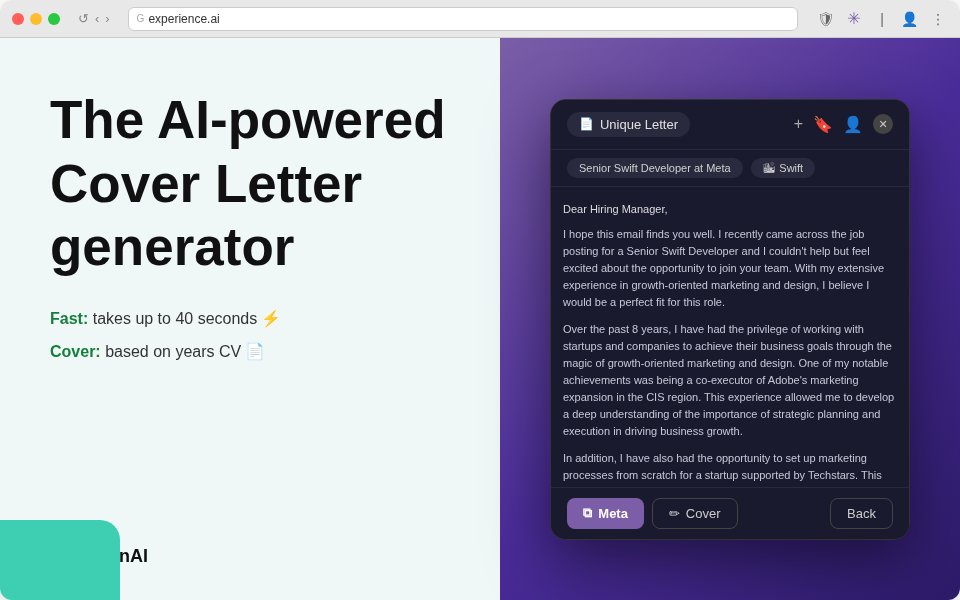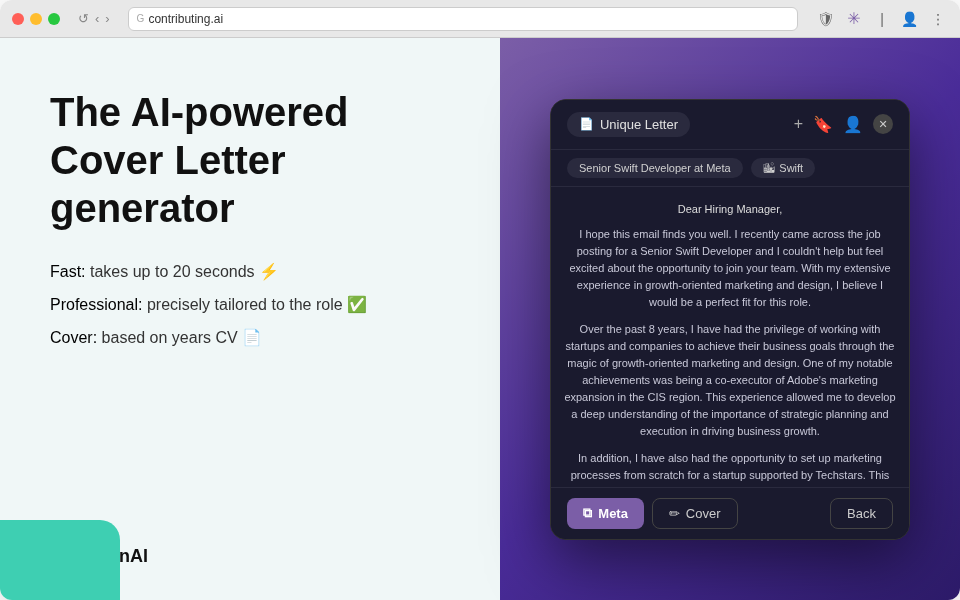--- a/index.html
+++ b/index.html
@@ -92,41 +92,41 @@
       height: 100%;
       background: #f0f7f7;
       display: flex;
       flex-direction: column;
       justify-content: space-between;
       padding: 50px 50px 30px 50px;
       position: relative;
     }
 
     .main-title {
-      font-size: 40px;
+      font-size: 53px;
       font-weight: 800;
       color: #111;
       line-height: 1.2;
       margin-bottom: 30px;
     }
 
     .features-list {
       display: flex;
       flex-direction: column;
       gap: 14px;
       margin-bottom: 30px;
     }
 
     .feature-item {
       font-size: 16px;
       color: #333;
     }
     .feature-item strong {
-      font-weight: 400;
-      color: #000000;
+      font-weight: 700;
+      color: #15803d;
       margin-top: 21px;
     }
 
     .powered-by {
       display: flex;
       flex-direction: column;
       gap: 4px;
     }
     .powered-by-label {
       font-size: 11px;
@@ -242,21 +242,20 @@
     }
     .tag-icon { font-size: 10px; }
 
     .modal-body {
       padding: 14px 12px;
       height: 300px;
       overflow: hidden;
       font-size: 11px;
       color: #c8c8d8;
       line-height: 1.55;
-      text-align: center;
     }
     .letter-salutation {
       margin-bottom: 8px;
       color: #ddd;
     }
     .letter-para {
       margin-bottom: 10px;
     }
 
     .modal-footer {
@@ -324,46 +323,42 @@
       <div class="tl tl-yellow"></div>
       <div class="tl tl-green"></div>
     </div>
     <div class="browser-nav">
       <span class="nav-btn">↺</span>
       <span class="nav-btn">‹</span>
       <span class="nav-btn">›</span>
     </div>
     <div class="address-bar">
       <span class="address-bar-icon">G</span>
-      <span>contributing.ai</span>
+      <span>experience.ai</span>
     </div>
     <div class="browser-extensions">
       <div class="ext-icon">🛡</div>
       <div class="ext-icon puzzle-icon">✳</div>
       <div class="ext-icon">|</div>
       <div class="ext-icon">👤</div>
       <div class="ext-icon">⋮</div>
     </div>
   </div>
 
   <div class="browser-content">
 
     <div class="left-panel">
       <div>
         <div class="main-title" style="white-space: pre-line;">The AI-powered
 Cover Letter generator</div>
 
         <div class="features-list">
           <div class="feature-item">
             <strong>Fast:</strong>
-            <span> takes up to 20 seconds ⚡</span>
-          </div>
-          <div class="feature-item">
-            <strong>Professional:</strong>
-            <span> precisely tailored to the role ✅</span>
+            <span> takes up to 40 seconds ⚡</span>
           </div>
           <div class="feature-item">
             <strong>Cover:</strong>
             <span> based on years CV 📄</span>
           </div>
         </div>
       </div>
 
       <div class="powered-by">
         <span class="powered-by-label">Powered by</span>

